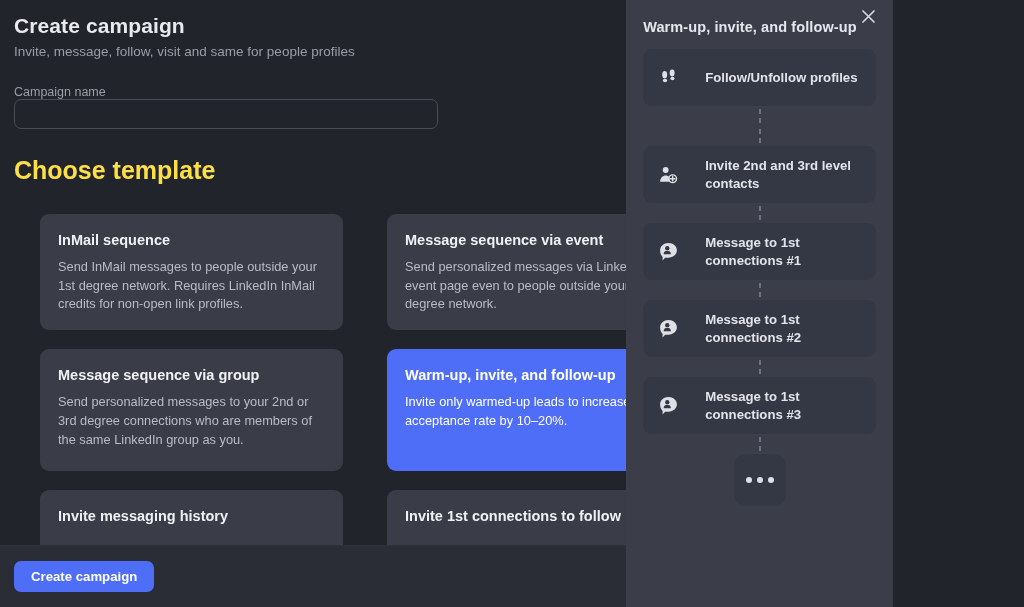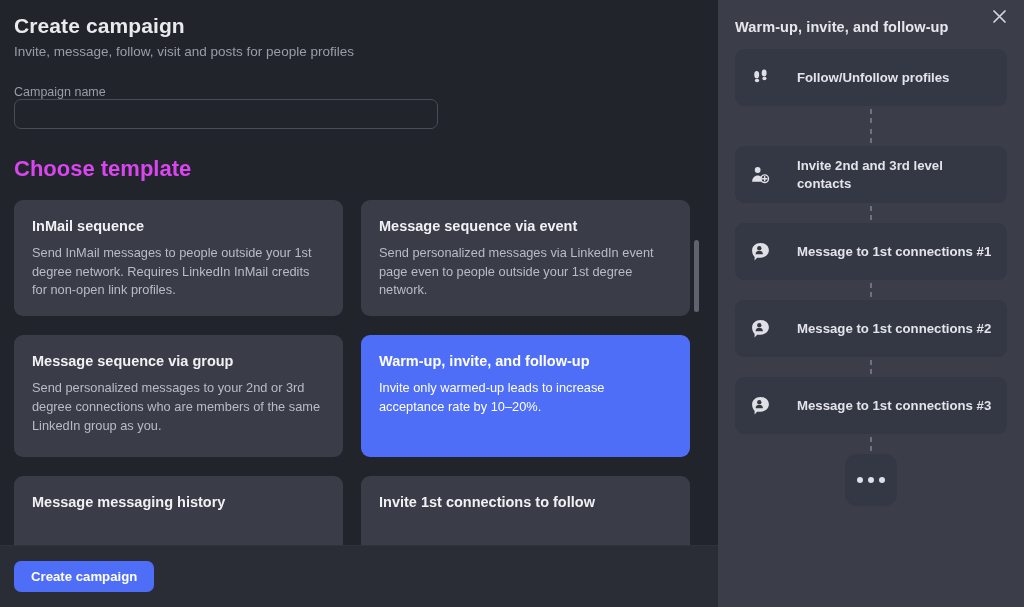--- a/index.html
+++ b/index.html
@@ -8,21 +8,21 @@
     width: 1024px;
     height: 607px;
     overflow: hidden;
     background: #22242b;
     font-family: "Liberation Sans", sans-serif;
     -webkit-font-smoothing: antialiased;
   }
 
   #app {
     position: relative;
-    width: 1024px;
+    width: 893px;
     height: 607px;
     display: flex;
     align-items: flex-end;
   }
 
   
   .main-pane {
     position: relative;
     width: 718px;
     height: 607px;
@@ -67,38 +67,39 @@
     border-radius: 7px;
     color: #e9eaee;
     font-size: 13px;
     font-family: "Liberation Sans", sans-serif;
     padding: 0 12px;
     outline: none;
   }
   .campaign-name-input::placeholder { color: #6b6e79; }
 
   .section-title {
-    font-size: 22px;
-    font-weight: bold;
-    color: #d946ef;
-    margin: 27px 0 18px 0;
+    font-size: 25px;
+    font-weight: bold;
+    color: #fde047;
+    margin: 27px 0 29px 0;
   }
 
   .template-grid {
     display: grid;
     grid-template-columns: 329px 329px;
     gap: 19px 18px;
   }
 
   .template-card {
     background: #3a3d47;
     border-radius: 9px;
     padding: 18px 18px 16px 18px;
     min-height: 116px;
     cursor: pointer;
+    margin-left: 26px;
   }
   .template-card.selected { background: #4f6ef7; }
 
   .template-card .tpl-name {
     font-size: 14.5px;
     font-weight: bold;
     color: #f0f1f4;
     margin-bottom: 9px;
     line-height: 1.2;
   }
@@ -266,21 +267,21 @@
 </head>
 <body>
 
 <div id="app">
 
   <div class="main-pane">
 
     <div class="main-scroll">
 
       <h1 class="page-title">Create campaign</h1>
-      <div class="page-subtitle">Invite, message, follow, visit and posts for people profiles</div>
+      <div class="page-subtitle">Invite, message, follow, visit and same for people profiles</div>
 
       <div class="field-label">Campaign name</div>
       <input class="campaign-name-input" type="text" placeholder="" style="">
 
       <h2 class="section-title">Choose template</h2>
 
       <div class="template-grid">
 
         <div class="template-card">
           <div class="tpl-name">InMail sequence</div>
@@ -296,21 +297,21 @@
           <div class="tpl-name">Message sequence via group</div>
           <div class="tpl-desc">Send personalized messages to your 2nd or 3rd degree connections who are members of the same LinkedIn group as you.</div>
         </div>
 
         <div class="template-card tall selected">
           <div class="tpl-name">Warm-up, invite, and follow-up</div>
           <div class="tpl-desc">Invite only warmed-up leads to increase acceptance rate by 10–20%.</div>
         </div>
 
         <div class="template-card">
-          <div class="tpl-name">Message messaging history</div>
+          <div class="tpl-name">Invite messaging history</div>
           <div class="tpl-desc"></div>
         </div>
 
         <div class="template-card">
           <div class="tpl-name">Invite 1st connections to follow</div>
           <div class="tpl-desc"></div>
         </div>
 
       </div>
     </div>

